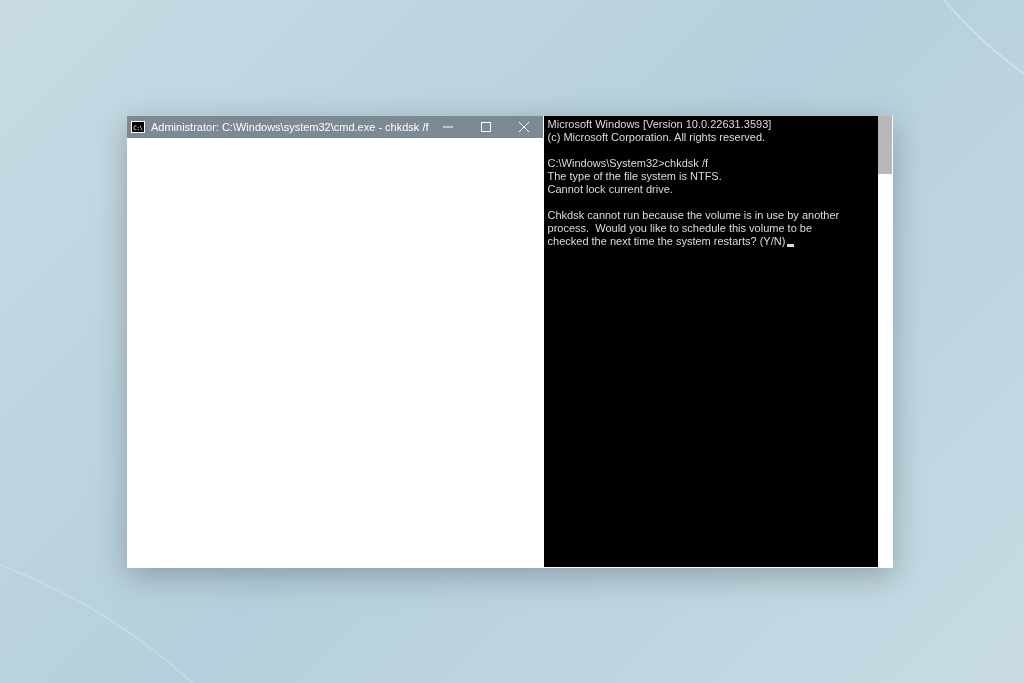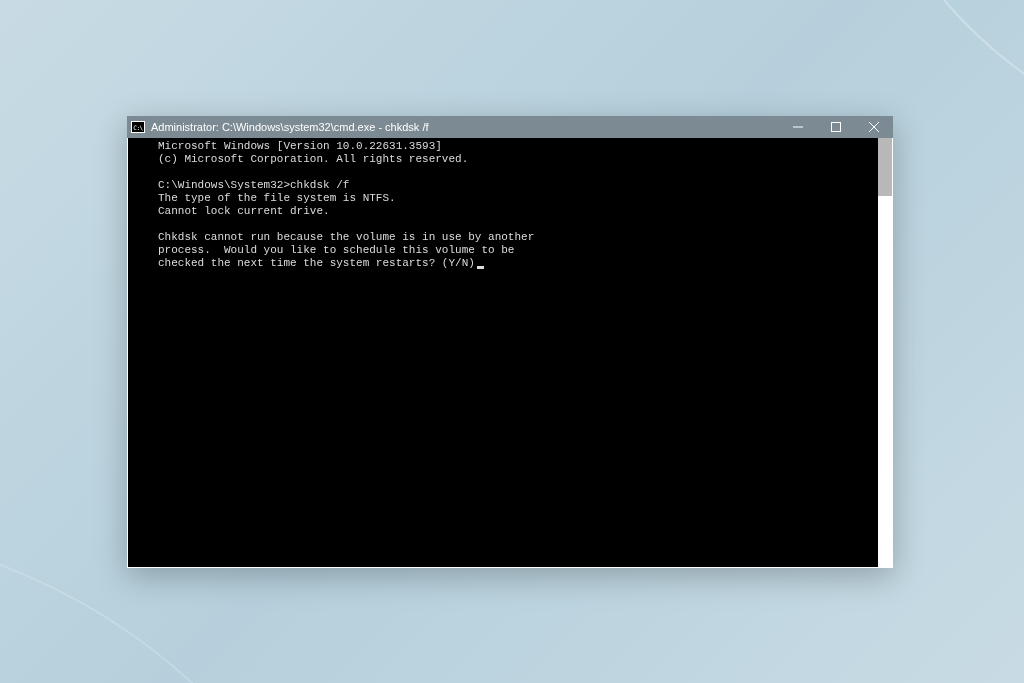--- a/index.html
+++ b/index.html
@@ -51,21 +51,21 @@
     }
     .cmd-window {
       position: absolute;
       left: 127px;
       top: 116px;
       width: 766px;
       height: 452px;
       background: #ffffff;
       box-shadow: 0 8px 30px rgba(0,0,0,0.25);
       display: flex;
-      flex-direction: column;
+      flex-direction: row;
     }
     .titlebar {
       height: 22px;
       background: #7c8a93;
       display: flex;
       align-items: center;
       padding-left: 4px;
       color: #ffffff;
       font-size: 11px;
     }
@@ -108,25 +108,24 @@
       background: #000000;
       border: 1px solid #ffffff;
       border-top: none;
       display: flex;
       position: relative;
     }
     .terminal-content {
       flex: 1;
       padding: 2px 4px;
       color: #dcdcdc;
-      font-family: Liberation Mono, monospace;
+      font-family: Liberation Sans, sans-serif;
       font-size: 11px;
       line-height: 13px;
       white-space: pre-wrap;
-      margin-left: 26px;
     }
     .terminal-line {
       display: block;
     }
     .blank-line {
       height: 13px;
     }
     .cursor {
       display: inline-block;
       width: 7px;

